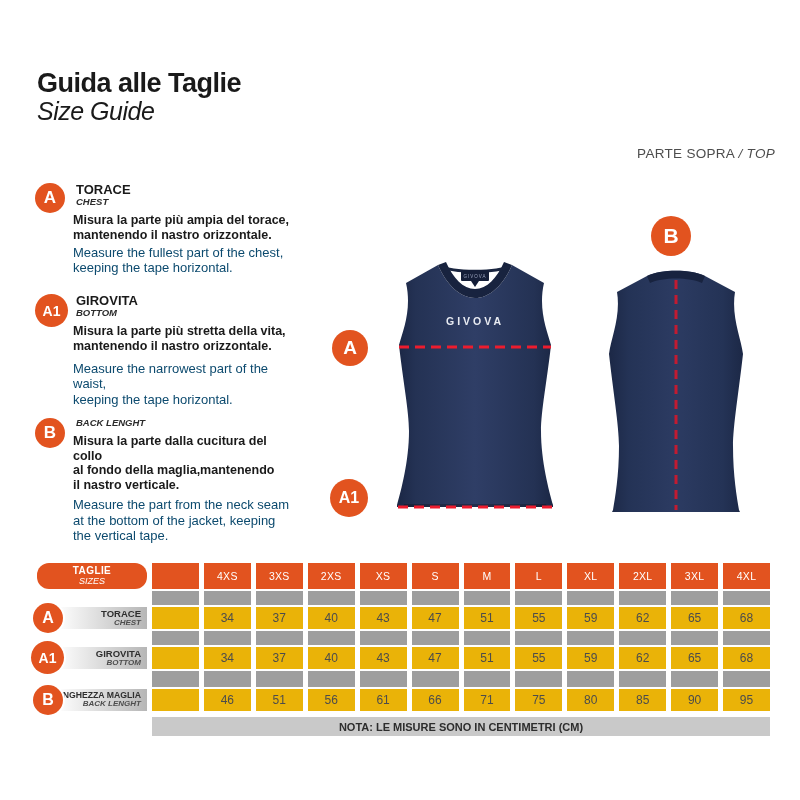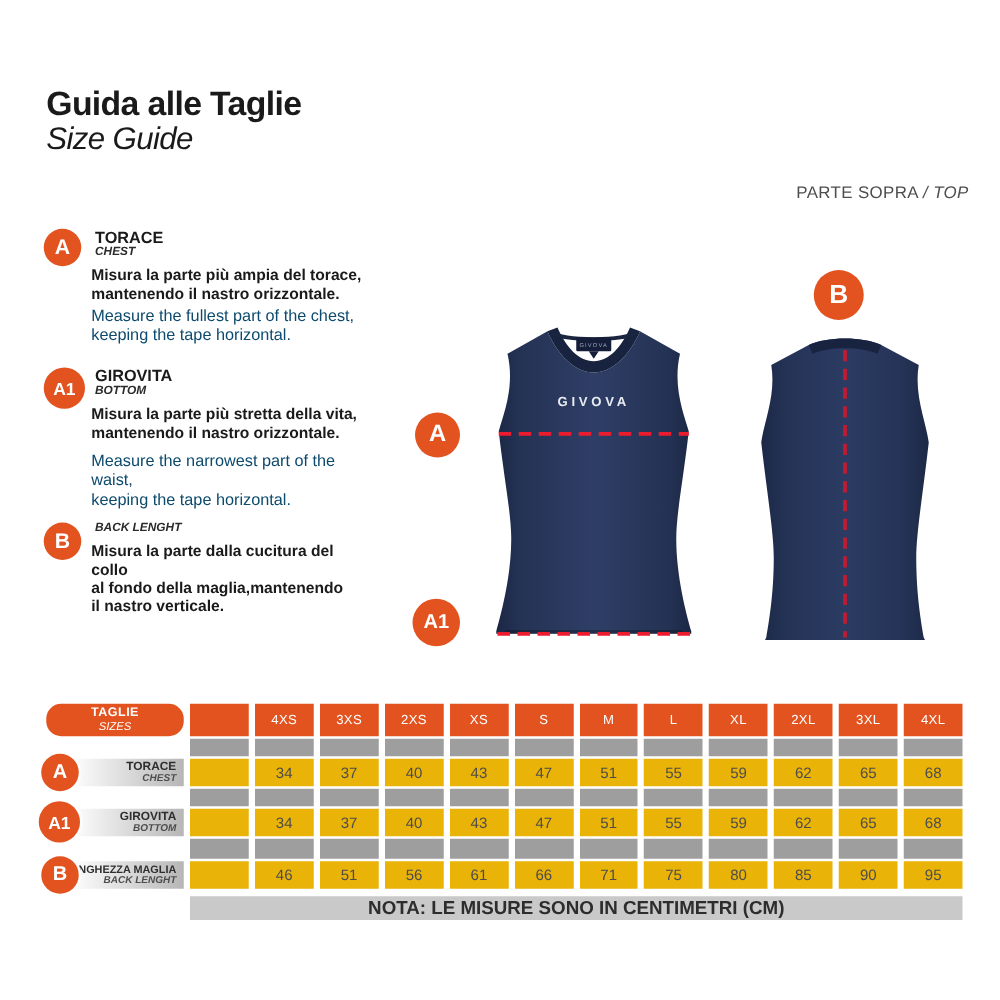--- a/index.html
+++ b/index.html
@@ -49,21 +49,21 @@
   .rlbl{background:linear-gradient(90deg,#ffffff 0%,#ffffff 18%,#b6b6b6 100%);
     flex-direction:column;align-items:flex-end;justify-content:center;
     padding-right:6px;line-height:1.05;box-sizing:border-box;}
   .rl-it{font-size:9.5px;font-weight:bold;color:#2e2e2e;}
   .rl-it.small{font-size:8.7px;}
   .rl-en{font-size:8px;font-style:italic;font-weight:bold;color:#4d4d4d;}
   .t-circle{position:absolute;background:#e2531f;border-radius:50%;color:#fff;font-weight:bold;
     display:flex;align-items:center;justify-content:center;box-shadow:0 0 0 2px #fff;}
 
   .note-bar{left:152px;top:717px;width:618px;height:19px;background:#c9c9c9;
-    display:flex;align-items:center;justify-content:center;font-size:15px;color:#2d2d2d;white-space:nowrap;}
+    display:flex;align-items:center;justify-content:center;font-size:11px;color:#2d2d2d;white-space:nowrap;}
   .note-bold{font-weight:bold;}
   .note-italic{font-style:italic;margin-left:4px;color:#3c3c3c;}
 </style>
 </head>
 <body>
 
 <div class="abs page-title">
   <h1>Guida alle Taglie</h1>
   <h2>Size Guide</h2>
 </div>
@@ -97,20 +97,23 @@
   </div>
 </div>
 
 <div class="abs m-section" style="top:418px;">
   <div class="m-circle" style="width:30px;height:30px;font-size:17px;">B</div>
   <div class="m-body">
     <div class="m-sub">BACK LENGHT</div>
     <div class="m-it">Misura la parte dalla cucitura del collo
 al fondo della maglia,mantenendo
 il nastro verticale.</div>
+    <div class="m-en" style="margin-top:5px;">Measure the part from the neck seam
+at the bottom of the jacket, keeping
+the vertical tape.</div>
   </div>
 </div>
 
 <svg class="abs" style="left:391px;top:261px;" width="168" height="258" viewBox="0 0 168 258">
   <defs>
     <linearGradient id="gf" x1="0" y1="0" x2="1" y2="0">
       <stop offset="0" stop-color="#1b2745"></stop>
         <stop offset="0.12" stop-color="#243254"></stop>
       <stop offset="0.5" stop-color="#2f3e66"></stop>
         <stop offset="0.88" stop-color="#243254"></stop>

